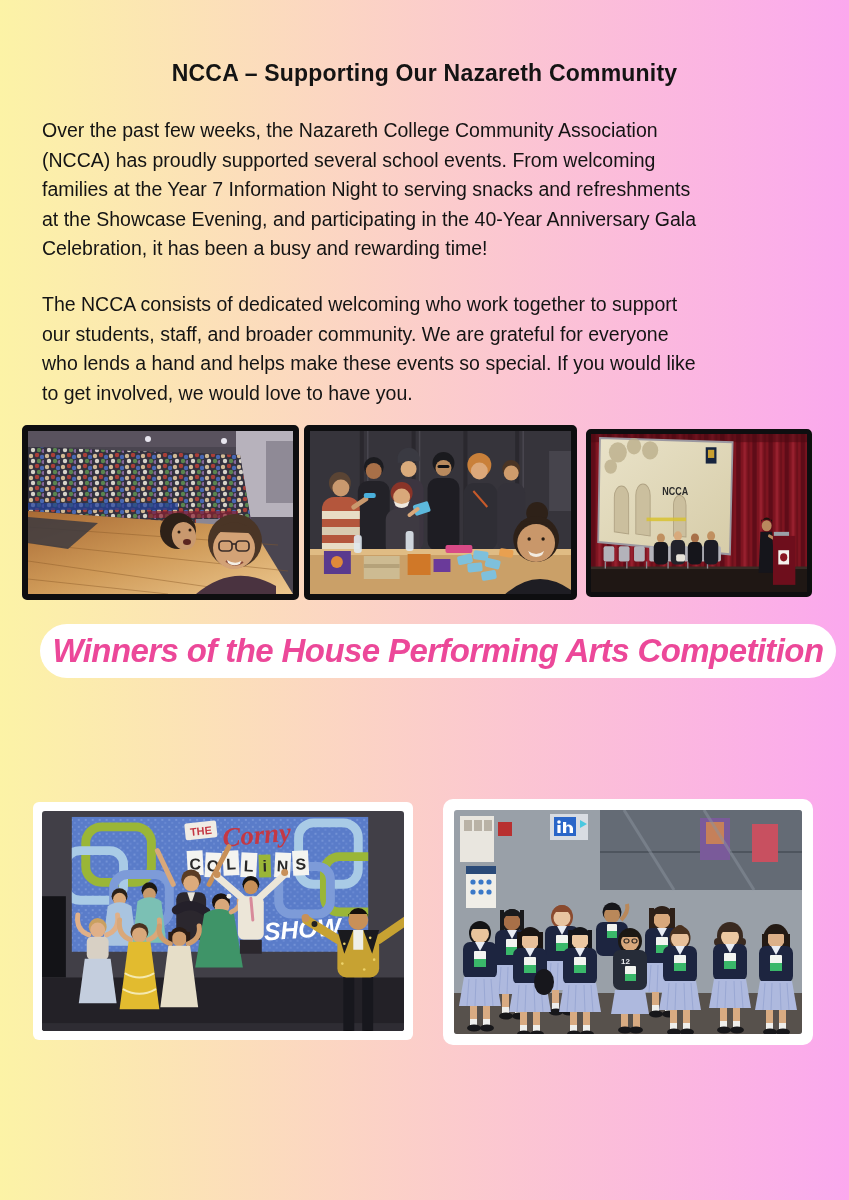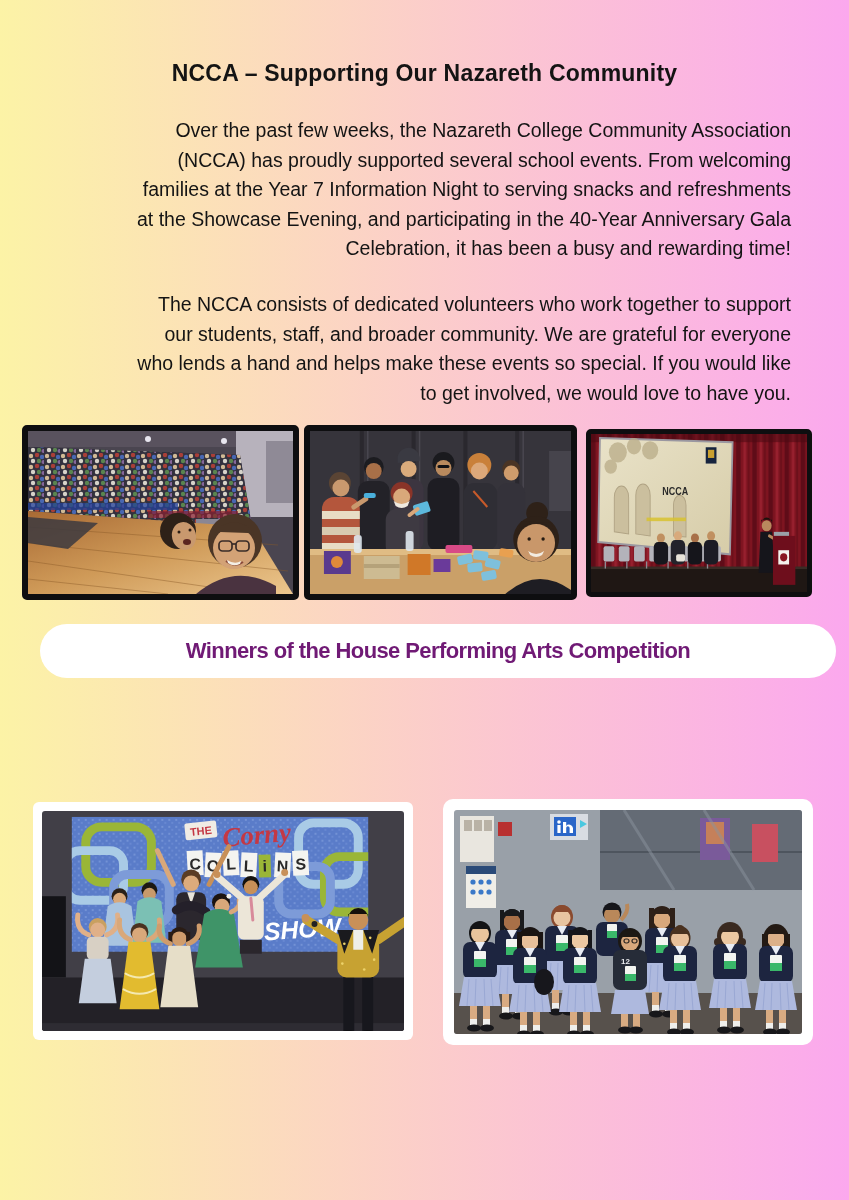--- a/index.html
+++ b/index.html
@@ -12,61 +12,62 @@
     font-family:"Liberation Sans",sans-serif;
     color:#141414;
     overflow:hidden;
   }
   .abs{position:absolute;}
   .article-title{
     top:60px;left:0;width:849px;
     text-align:center;font-size:23px;font-weight:700;letter-spacing:.2px;
   }
   .body-para{
-    left:26px;width:765px;
-    text-align:right;font-size:19.5px;line-height:29.5px;
+    left:42px;width:765px;
+    text-align:left;font-size:19.5px;line-height:29.5px;
     white-space:pre-line;
   }
   .p1{top:116px;}
   .p2{top:290px;}
   .congrats{top:682px;line-height:28px;}
   .photo-frame{box-sizing:border-box;overflow:hidden;}
   .photo-frame svg{display:block;width:100%;height:100%;}
   .black-frame{border:6px solid #0e0e10;border-radius:5px;background:#0e0e10;}
   .white-frame{background:#ffffff;}
   .ph1{left:22px;top:425px;width:277px;height:175px;}
   .ph2{left:304px;top:425px;width:273px;height:175px;}
   .ph3{left:586px;top:429px;width:226px;height:168px;border-width:5px;}
   .pill{
     left:40px;top:624px;width:796px;height:54px;
     background:#ffffff;border-radius:27px;
     display:flex;align-items:center;justify-content:center;
   }
   .pill-text{
-    font-size:22px;font-weight:700;letter-spacing:-.6px;color:#701a75;
+    font-size:33px;font-weight:700;letter-spacing:-.6px;color:#ec4899;
     white-space:nowrap;
+    font-style:italic;
   }
   .ph4{left:33px;top:802px;width:380px;height:238px;padding:9px;border-radius:6px;}
   .ph5{left:443px;top:799px;width:370px;height:246px;padding:11px;border-radius:10px;text-align:right;}
   .ph4 svg,.ph5 svg{border-radius:3px;}
 </style>
 </head>
 <body>
 
 <div class="page">
 
   <div class="abs article-title">NCCA – Supporting Our Nazareth Community</div>
 
   <div class="abs body-para p1">Over the past few weeks, the Nazareth College Community Association
 (NCCA) has proudly supported several school events. From welcoming
 families at the Year 7 Information Night to serving snacks and refreshments
 at the Showcase Evening, and participating in the 40-Year Anniversary Gala
 Celebration, it has been a busy and rewarding time!</div>
 
-  <div class="abs body-para p2">The NCCA consists of dedicated volunteers who work together to support
+  <div class="abs body-para p2">The NCCA consists of dedicated welcoming who work together to support
 our students, staff, and broader community. We are grateful for everyone
 who lends a hand and helps make these events so special. If you would like
 to get involved, we would love to have you.</div>
 
   <div class="abs photo-frame black-frame ph1">
     <svg viewBox="0 0 265 163" preserveAspectRatio="none">
       <defs>
         <pattern id="crowd" width="16" height="11" patternUnits="userSpaceOnUse">
           <rect width="16" height="11" fill="#33313e"></rect>
           <circle cx="3" cy="3" r="2.2" fill="#d9c29a"></circle>

